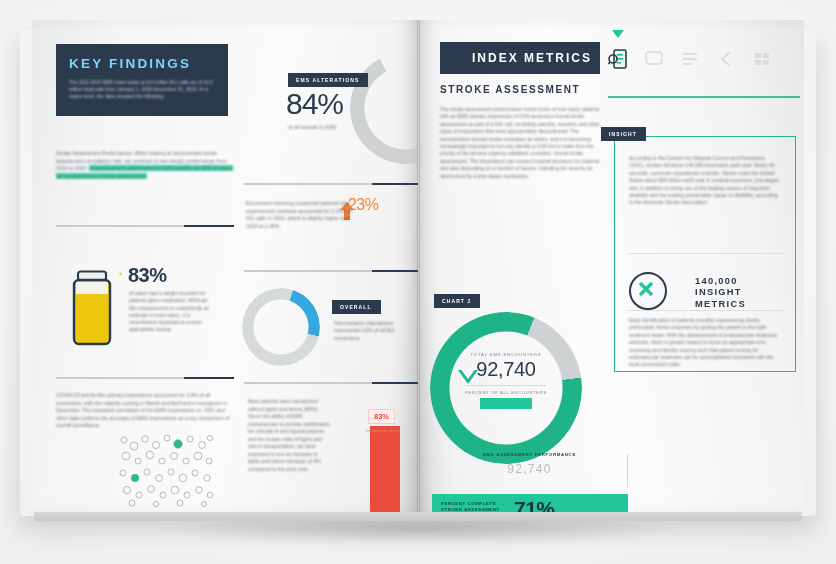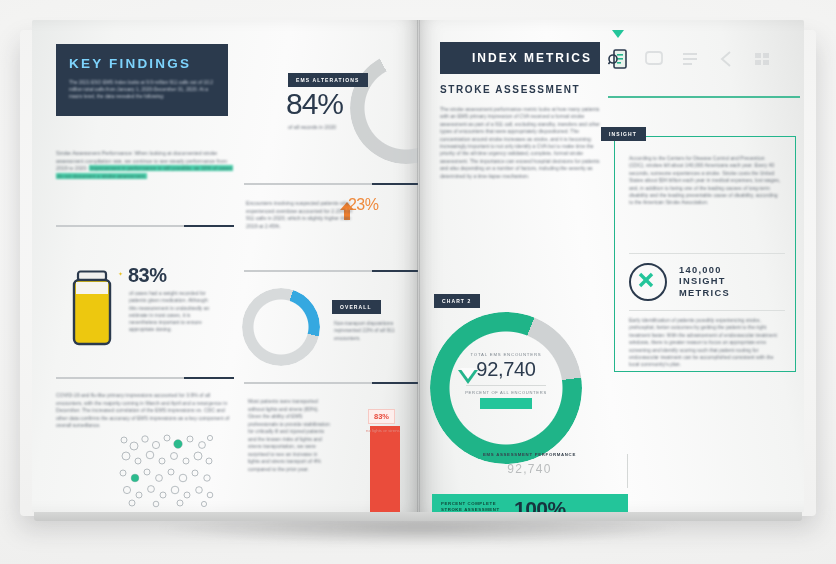--- a/index.html
+++ b/index.html
@@ -98,21 +98,21 @@
   .r-para{position:absolute;left:22px;top:86px;width:160px;font-size:5.05px;line-height:7.4px;}
 
   .icons{position:absolute;left:190px;top:22px;width:192px;height:34px;display:flex;align-items:center;gap:16px;}
   .ico{width:20px;height:22px;position:relative;}
   .caret{position:absolute;left:194px;top:10px;width:0;height:0;border-left:6px solid transparent;border-right:6px solid transparent;border-top:8px solid #23c59a;}
   .r-rule{position:absolute;left:190px;top:76px;width:192px;}
 
   .insight{position:absolute;left:196px;top:116px;width:182px;height:236px;border:1.4px solid #23b58c;box-sizing:border-box;}
   .insight .chip{position:absolute;left:-14px;top:-10px;}
   .insight .txt{position:absolute;left:14px;top:18px;width:152px;font-size:5.05px;line-height:7.4px;}
-  .deaths{position:absolute;left:14px;top:116px;width:156px;height:56px;border-top:1px solid #dcdfde;border-bottom:1px solid #dcdfde;display:flex;align-items:center;gap:12px;}
+  .deaths{position:absolute;left:14px;top:116px;width:156px;height:56px;border-top:1px solid #dcdfde;border-bottom:1px solid #dcdfde;display:flex;align-items:flex-end;gap:28px;}
   .xcircle{width:34px;height:34px;border-radius:50%;border:2px solid #2b3a4d;position:relative;flex:none;}
   .deaths-txt{font-size:9.3px;font-weight:700;line-height:11.5px;letter-spacing:1.3px;color:#2b3a4d;}
   .insight .txt2{position:absolute;left:14px;top:180px;width:152px;font-size:5.05px;line-height:7.4px;}
   .tail{position:absolute;left:40px;top:350px;width:0;height:0;border-left:10px solid transparent;border-right:10px solid transparent;border-top:14px solid #23b58c;}
   .tail-in{position:absolute;left:42px;top:348px;width:0;height:0;border-left:8px solid transparent;border-right:8px solid transparent;border-top:11px solid #fbfbfb;}
 
   .chart2{position:absolute;left:16px;top:274px;}
   .donut-g-wrap{position:absolute;left:12px;top:292px;width:152px;height:152px;}
   .donut-green{position:absolute;inset:0;border-radius:50%;
     background:conic-gradient(from 22deg,#cfd2d3 0 60deg,#1fb488 60deg 360deg);
@@ -328,20 +328,20 @@
       <div class="stats">
         <div class="stat">
           <div class="k">EMS ASSESSMENT PERFORMANCE</div>
           <div class="v v-grey">92,740</div>
         </div>
         <div class="stat-div"></div>
       </div>
 
       <div class="bar71">
         <div class="k">PERCENT COMPLETE STROKE ASSESSMENT DOCUMENTED</div>
-        <div class="v">100%</div>
+        <div class="v">71%</div>
 
       </div>
     </div>
 
     <div class="gutter"></div>
   </div>
 </div>
 
 </body></html>

